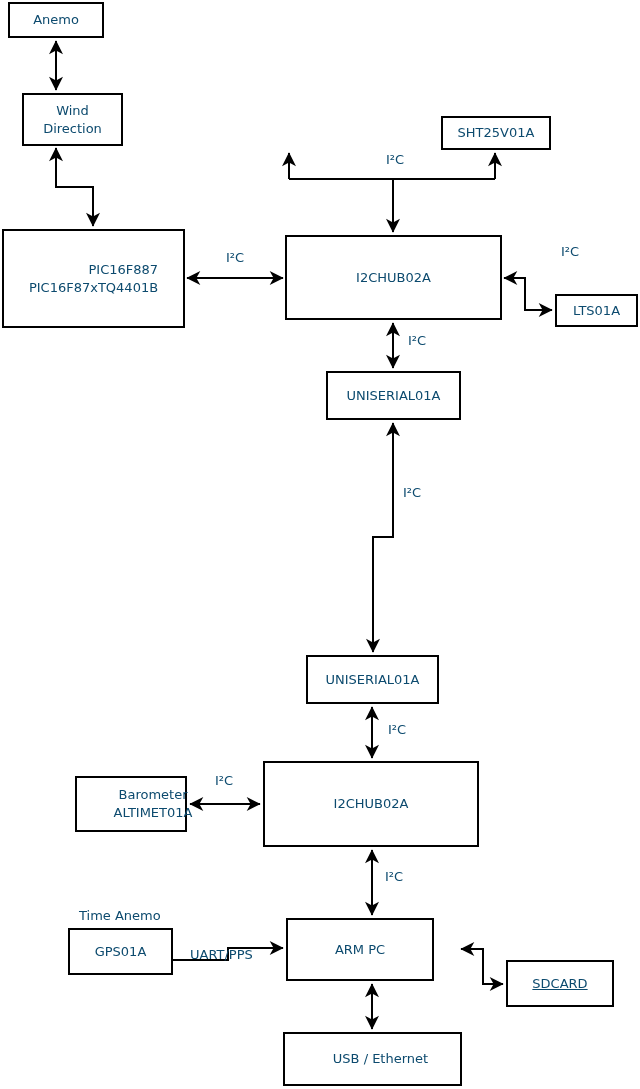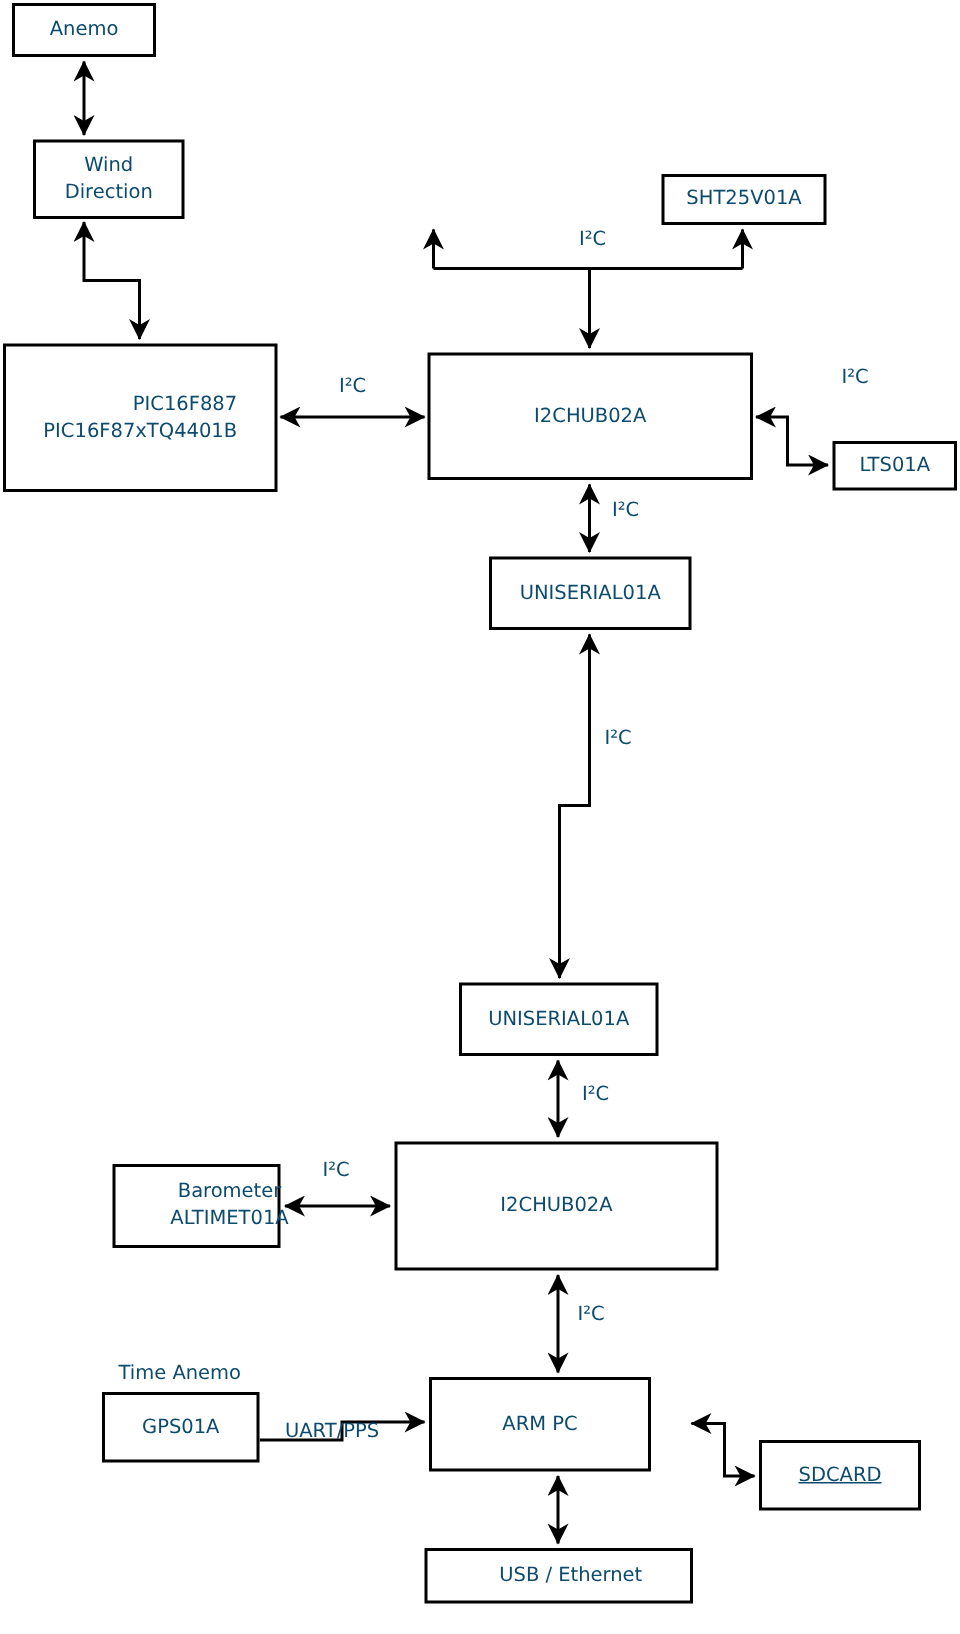--- a/index.html
+++ b/index.html
@@ -50,21 +50,21 @@
   .n-sht          { left: 441px; top: 116px;  width: 110px; height: 34px; }
   .n-hub1         { left: 285px; top: 235px;  width: 217px; height: 85px; }
   .n-lts          { left: 555px; top: 294px;  width: 83px;  height: 33px; }
   .n-uni1         { left: 326px; top: 371px;  width: 135px; height: 49px; }
   .n-uni2         { left: 306px; top: 655px;  width: 133px; height: 49px; }
   .n-hub2         { left: 263px; top: 761px;  width: 216px; height: 86px; }
   .n-baro         { left: 75px;  top: 776px;  width: 112px; height: 56px; padding-left: 44px; }
   .n-gps          { left: 68px;  top: 928px;  width: 105px; height: 47px; }
   .n-arm          { left: 286px; top: 918px;  width: 148px; height: 63px; }
   .n-sd           { left: 506px; top: 960px;  width: 108px; height: 47px; text-decoration: underline; }
-  .n-usb          { left: 283px; top: 1032px; width: 179px; height: 37px; padding-left: 16px; }
+  .n-usb          { left: 283px; top: 1032px; width: 179px; height: 54px; padding-left: 16px; }
   
   .l-i2c-top      { left: 386px; top: 153px; }
   .l-i2c-pic      { left: 226px; top: 251px; }
   .l-i2c-lts      { left: 561px; top: 245px; }
   .l-i2c-uni1     { left: 408px; top: 334px; }
   .l-i2c-long     { left: 403px; top: 486px; }
   .l-i2c-uni2     { left: 388px; top: 723px; }
   .l-i2c-baro     { left: 215px; top: 774px; }
   .l-i2c-arm      { left: 385px; top: 870px; }
   .l-uart         { left: 190px; top: 948px; }

